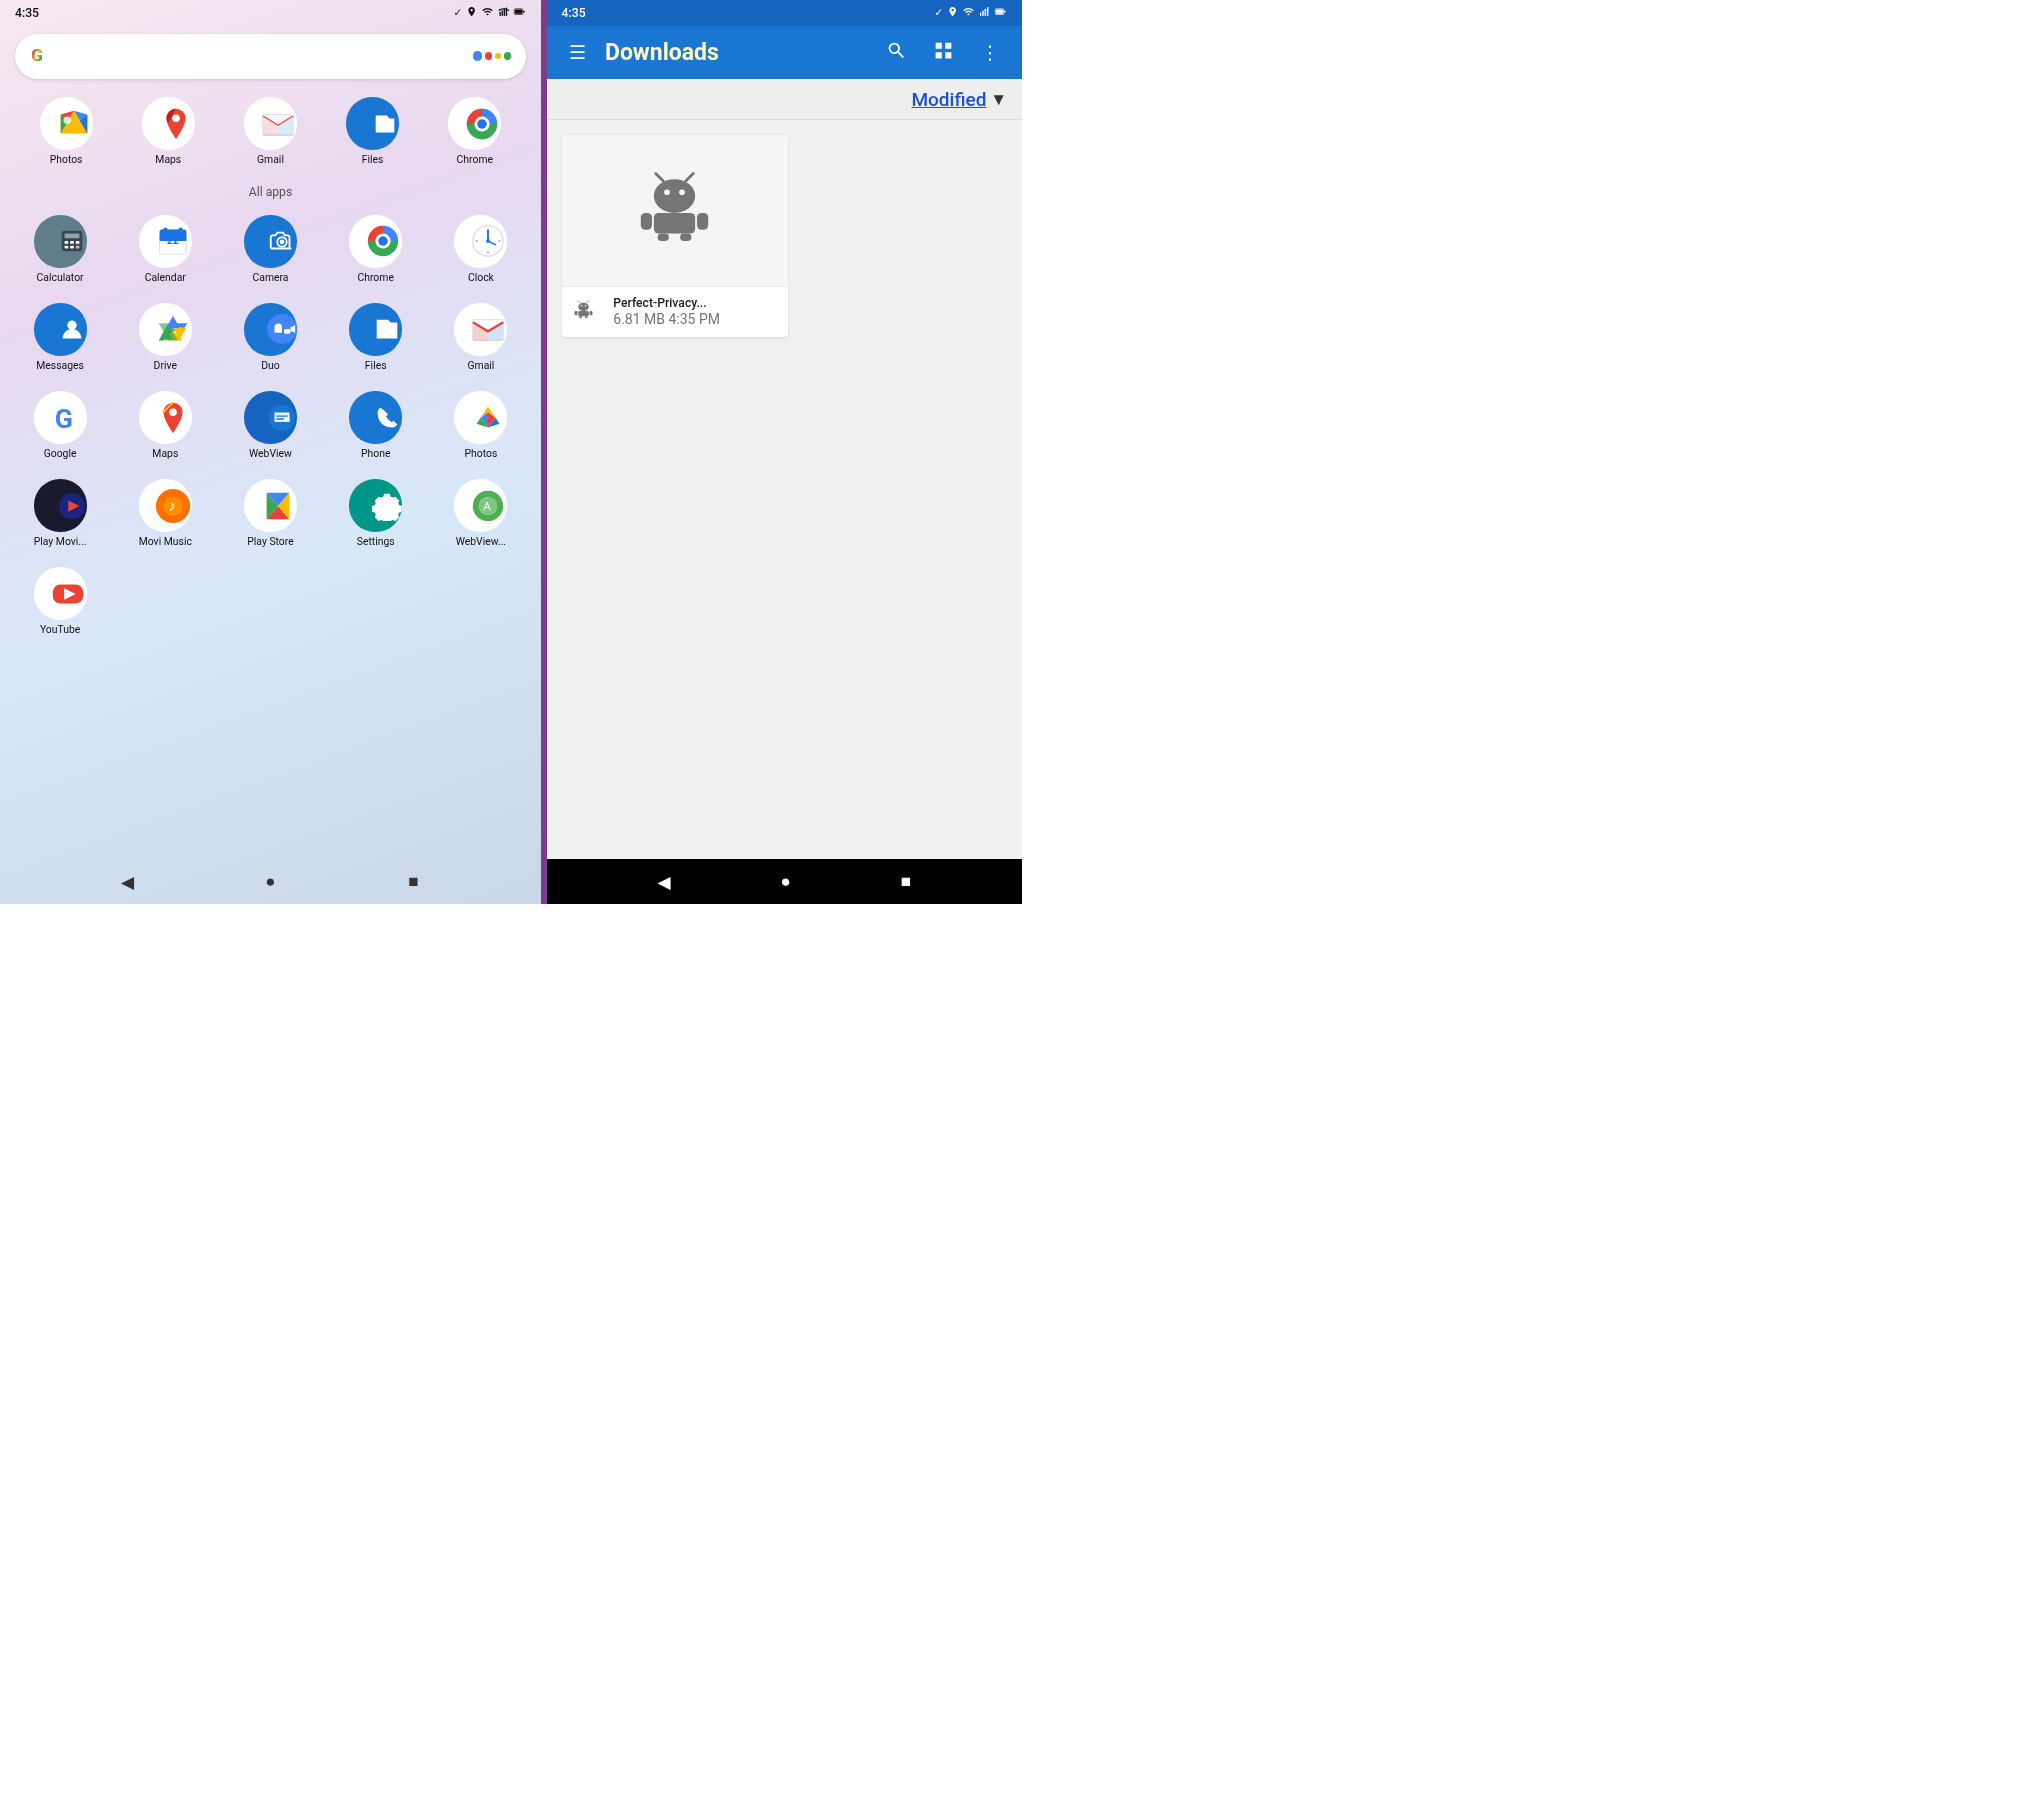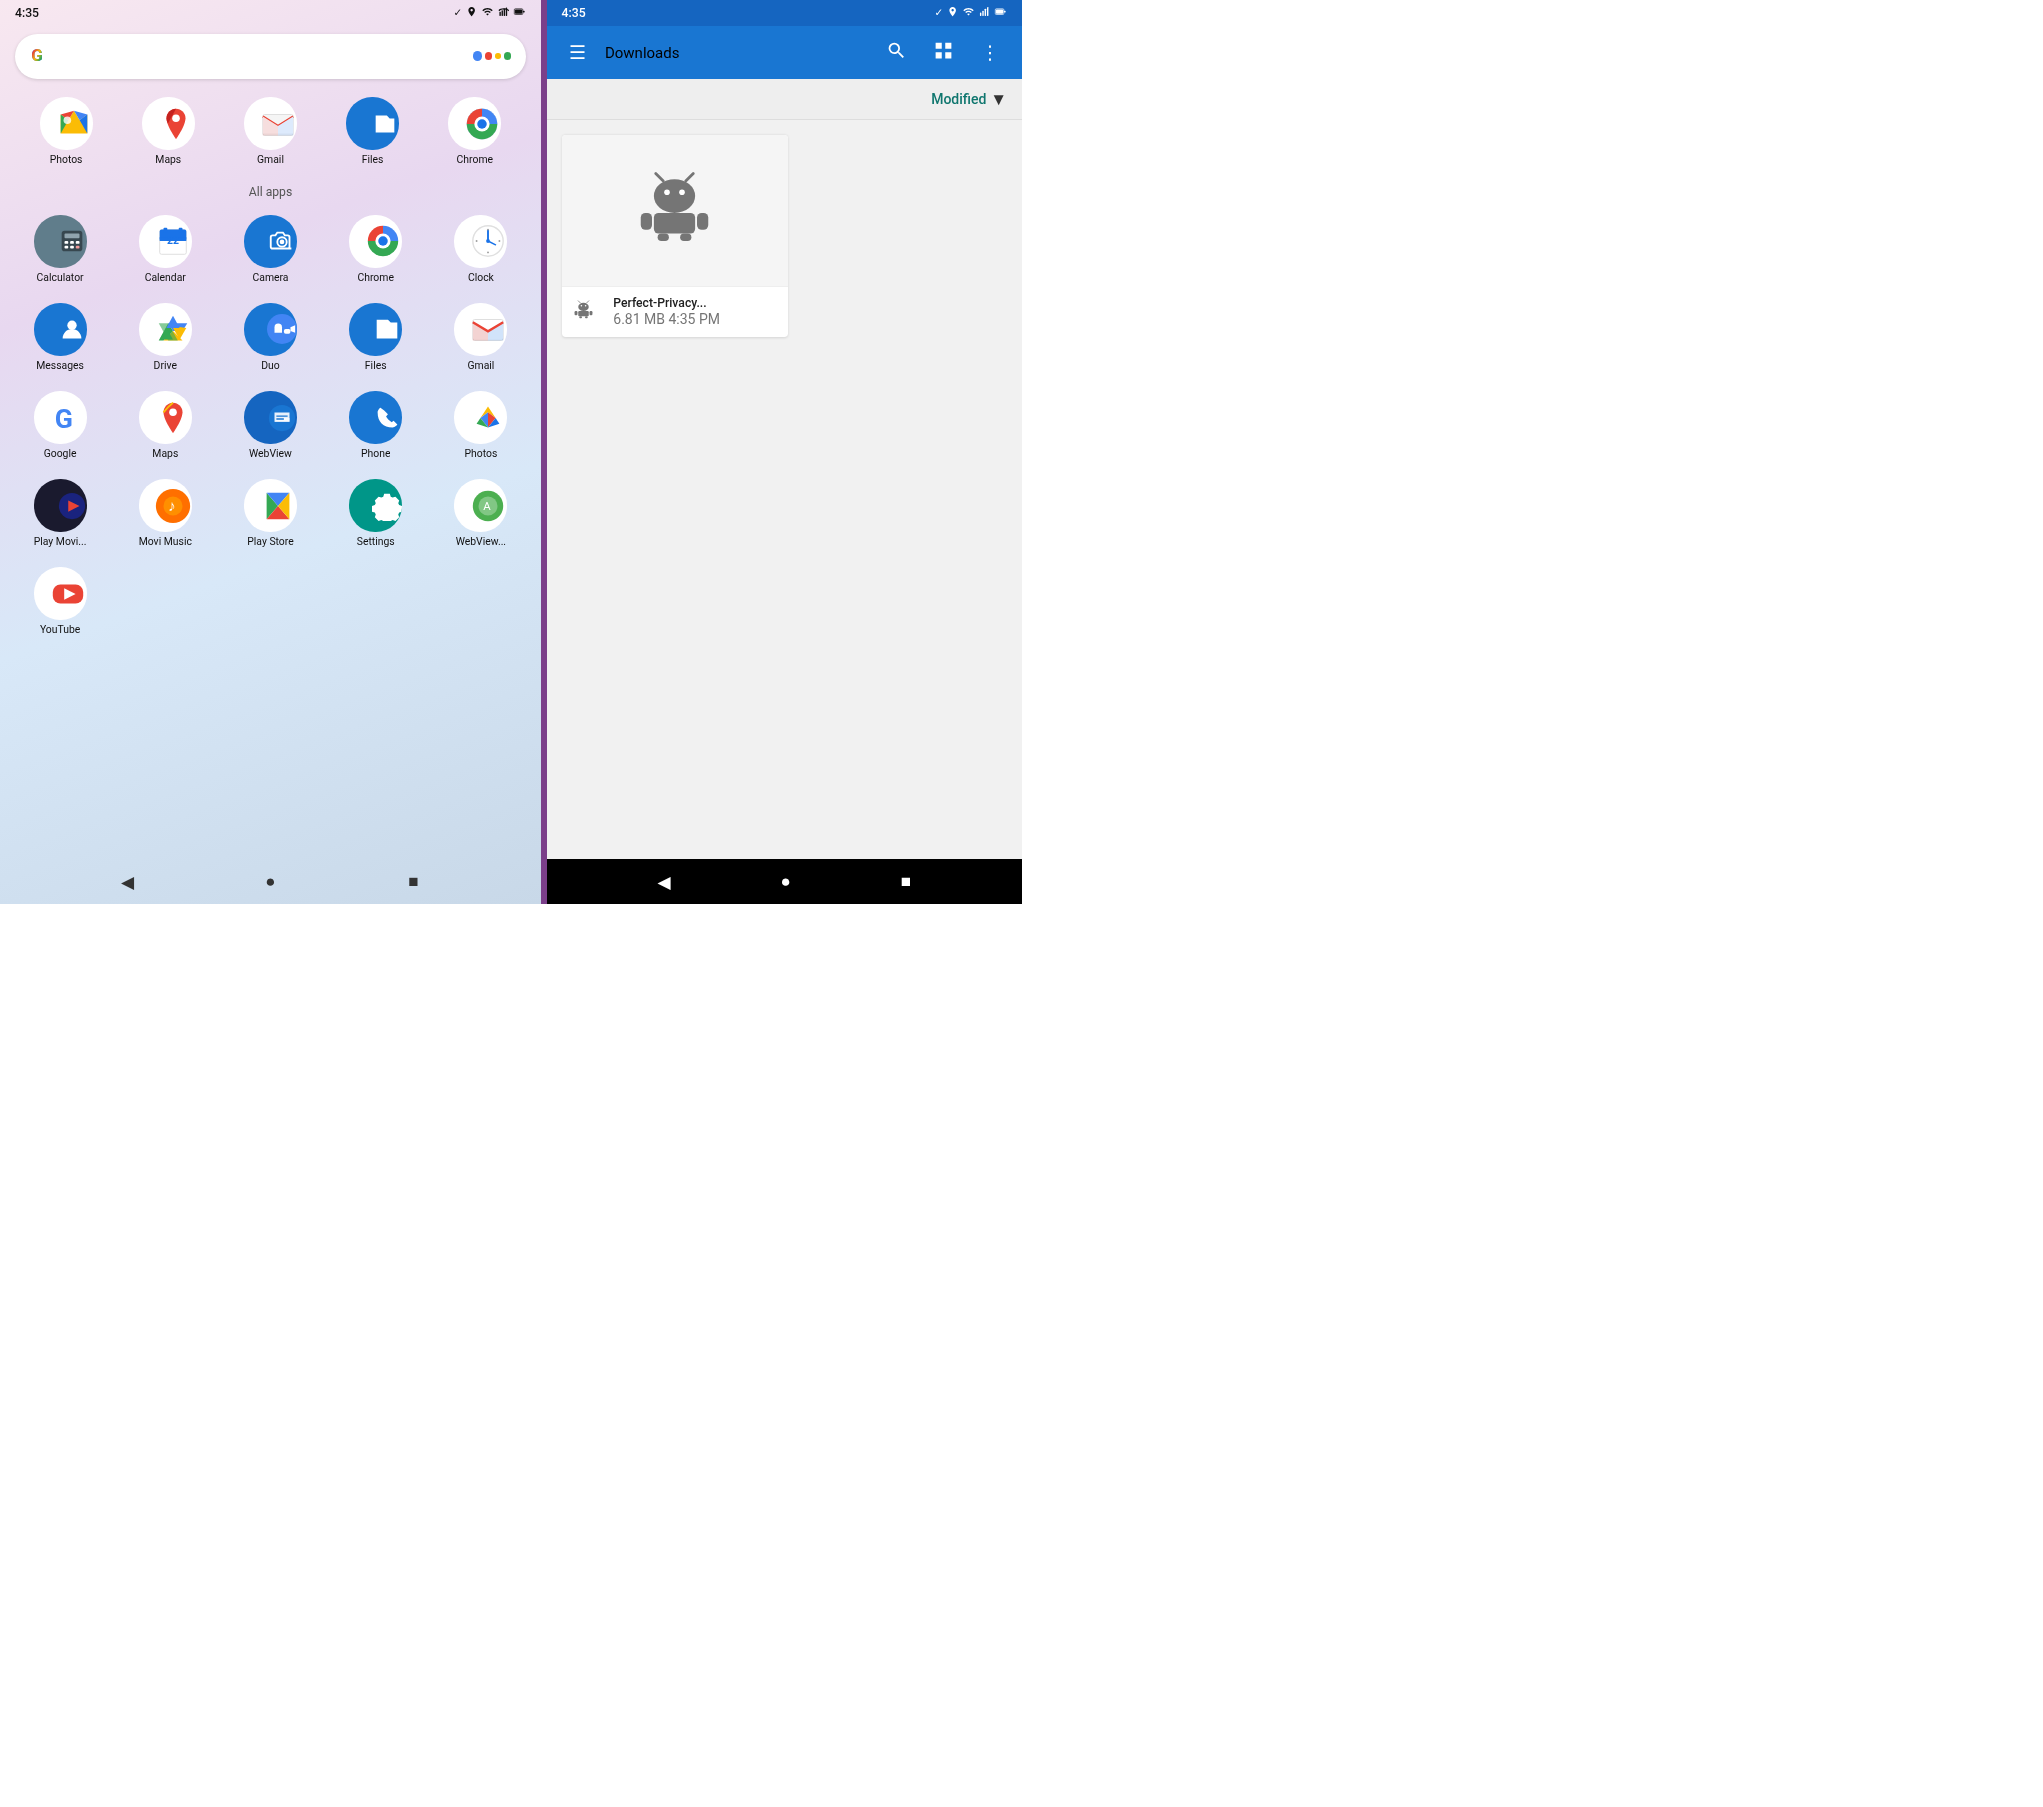--- a/index.html
+++ b/index.html
@@ -187,45 +187,46 @@
     .top-bar {
       background: #1976d2;
       height: 53px;
       display: flex;
       align-items: center;
       padding: 0 15px;
       gap: 11.3px;
     }
     .top-bar-title {
       flex: 1;
-      font-size: 15px;
-      font-weight: 400;
-      color: #000000;
+      font-size: 23px;
+      font-weight: 700;
+      color: #fef9c3;
     }
     .top-bar-icon {
       color: white;
       font-size: 19px;
       cursor: pointer;
       padding: 7.5px;
     }
 
     
     .sort-row {
       background: #eeeeee;
       height: 41px;
       display: flex;
       align-items: center;
       justify-content: flex-end;
       padding: 0 15px;
       border-bottom: 0.9px solid #ddd;
     }
     .sort-label {
-      font-size: 14px;
+      font-size: 19px;
       font-weight: 500;
-      color: #0f766e;
+      color: #1d4ed8;
+      text-decoration: underline;
     }
     .sort-chevron {
       font-size: 17px;
       color: #333;
       margin-left: 3.8px;
     }
 
     
     .file-grid {
       flex: 1;

